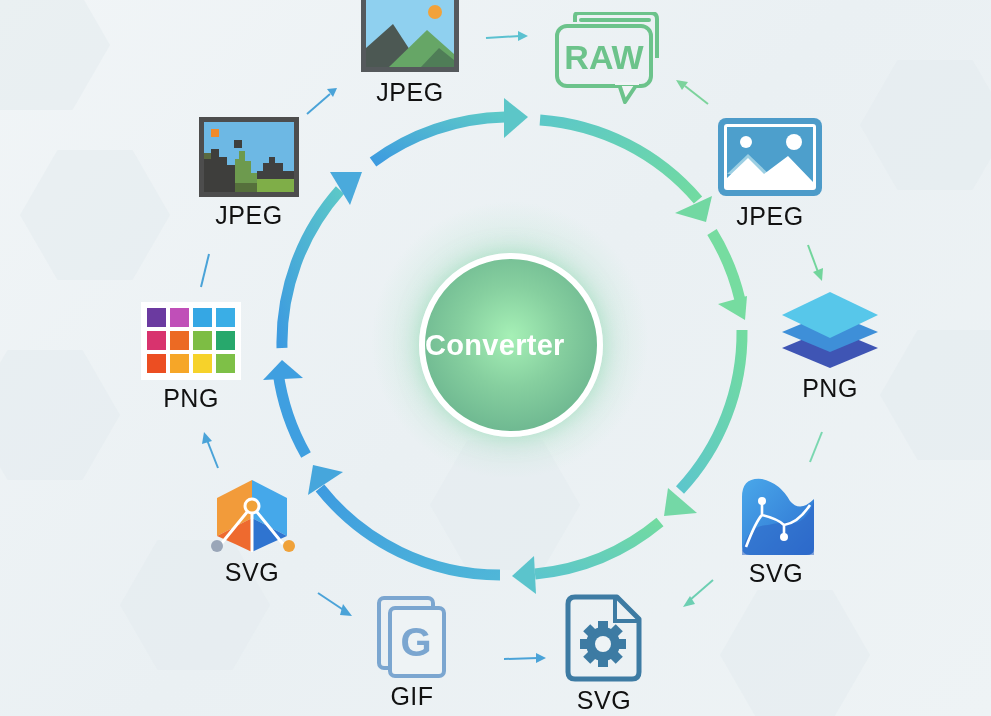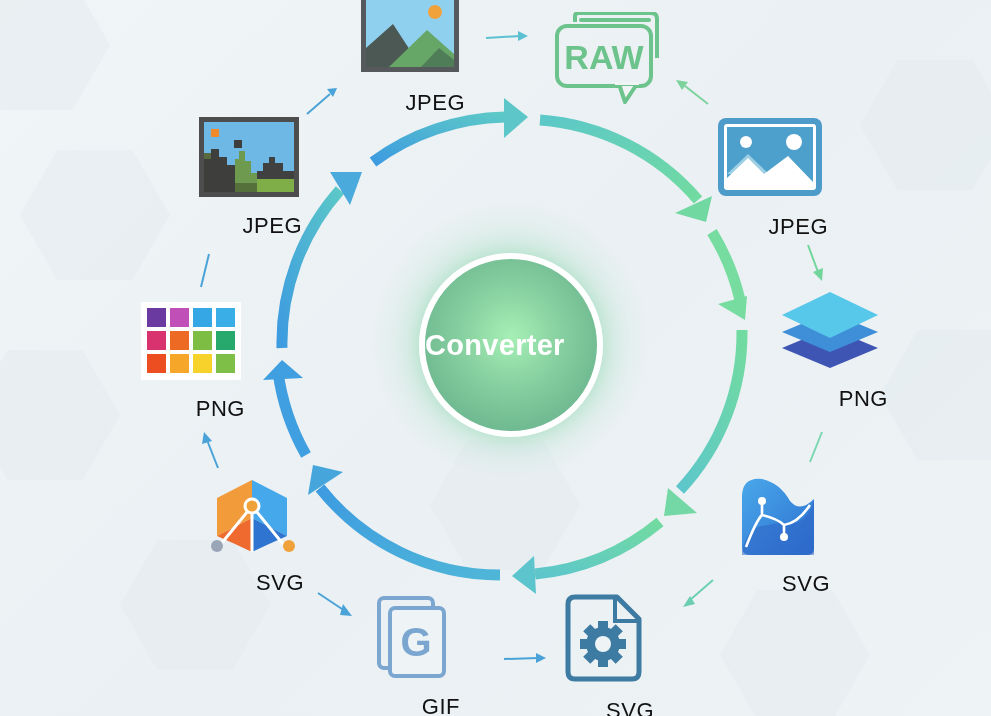--- a/index.html
+++ b/index.html
@@ -2,22 +2,22 @@
 <html><head>
 <meta charset="utf-8">
 <style>
   html,body{margin:0;padding:0;}
   body{width:991px;height:716px;overflow:hidden;position:relative;
     background:linear-gradient(135deg,#f1f5f7 0%,#eaf0f3 50%,#eef3f5 100%);
     font-family:"Liberation Sans","DejaVu Sans",sans-serif;}
   #stage{position:absolute;left:0;top:0;width:991px;height:716px;}
   .hex{position:absolute;width:150px;height:130px;background:#e4ebef;opacity:.55;
     clip-path:polygon(25% 0,75% 0,100% 50%,75% 100%,25% 100%,0 50%);}
-  .node{position:absolute;text-align:right;}
-  .node .label{display:block;font-size:22px;color:#111;letter-spacing:.5px;margin-top:16px;}
+  .node{position:absolute;text-align:center;}
+  .node .label{display:block;font-size:25px;color:#111;letter-spacing:.5px;margin-top:4px;}
   .node svg{display:block;margin:0 auto;}
   .glow{position:absolute;left:370px;top:200px;width:280px;height:280px;border-radius:50%;
     background:radial-gradient(circle,rgba(140,230,170,.55) 0%,rgba(160,225,190,.25) 45%,rgba(230,240,240,0) 70%);}
   .core{position:absolute;left:419px;top:253px;width:184px;height:184px;border-radius:50%;
     box-sizing:border-box;border:6px solid #fff;
     background:radial-gradient(circle at 50% 45%,#a6f0b6 0%,#86cf9f 40%,#5ea887 100%);
     display:flex;align-items:center;justify-content:flex-start;box-shadow:0 0 22px rgba(120,210,160,.5);}
   .core span{color:#fff;font-weight:bold;font-size:29px;letter-spacing:.3px;}
 </style>
 </head>

